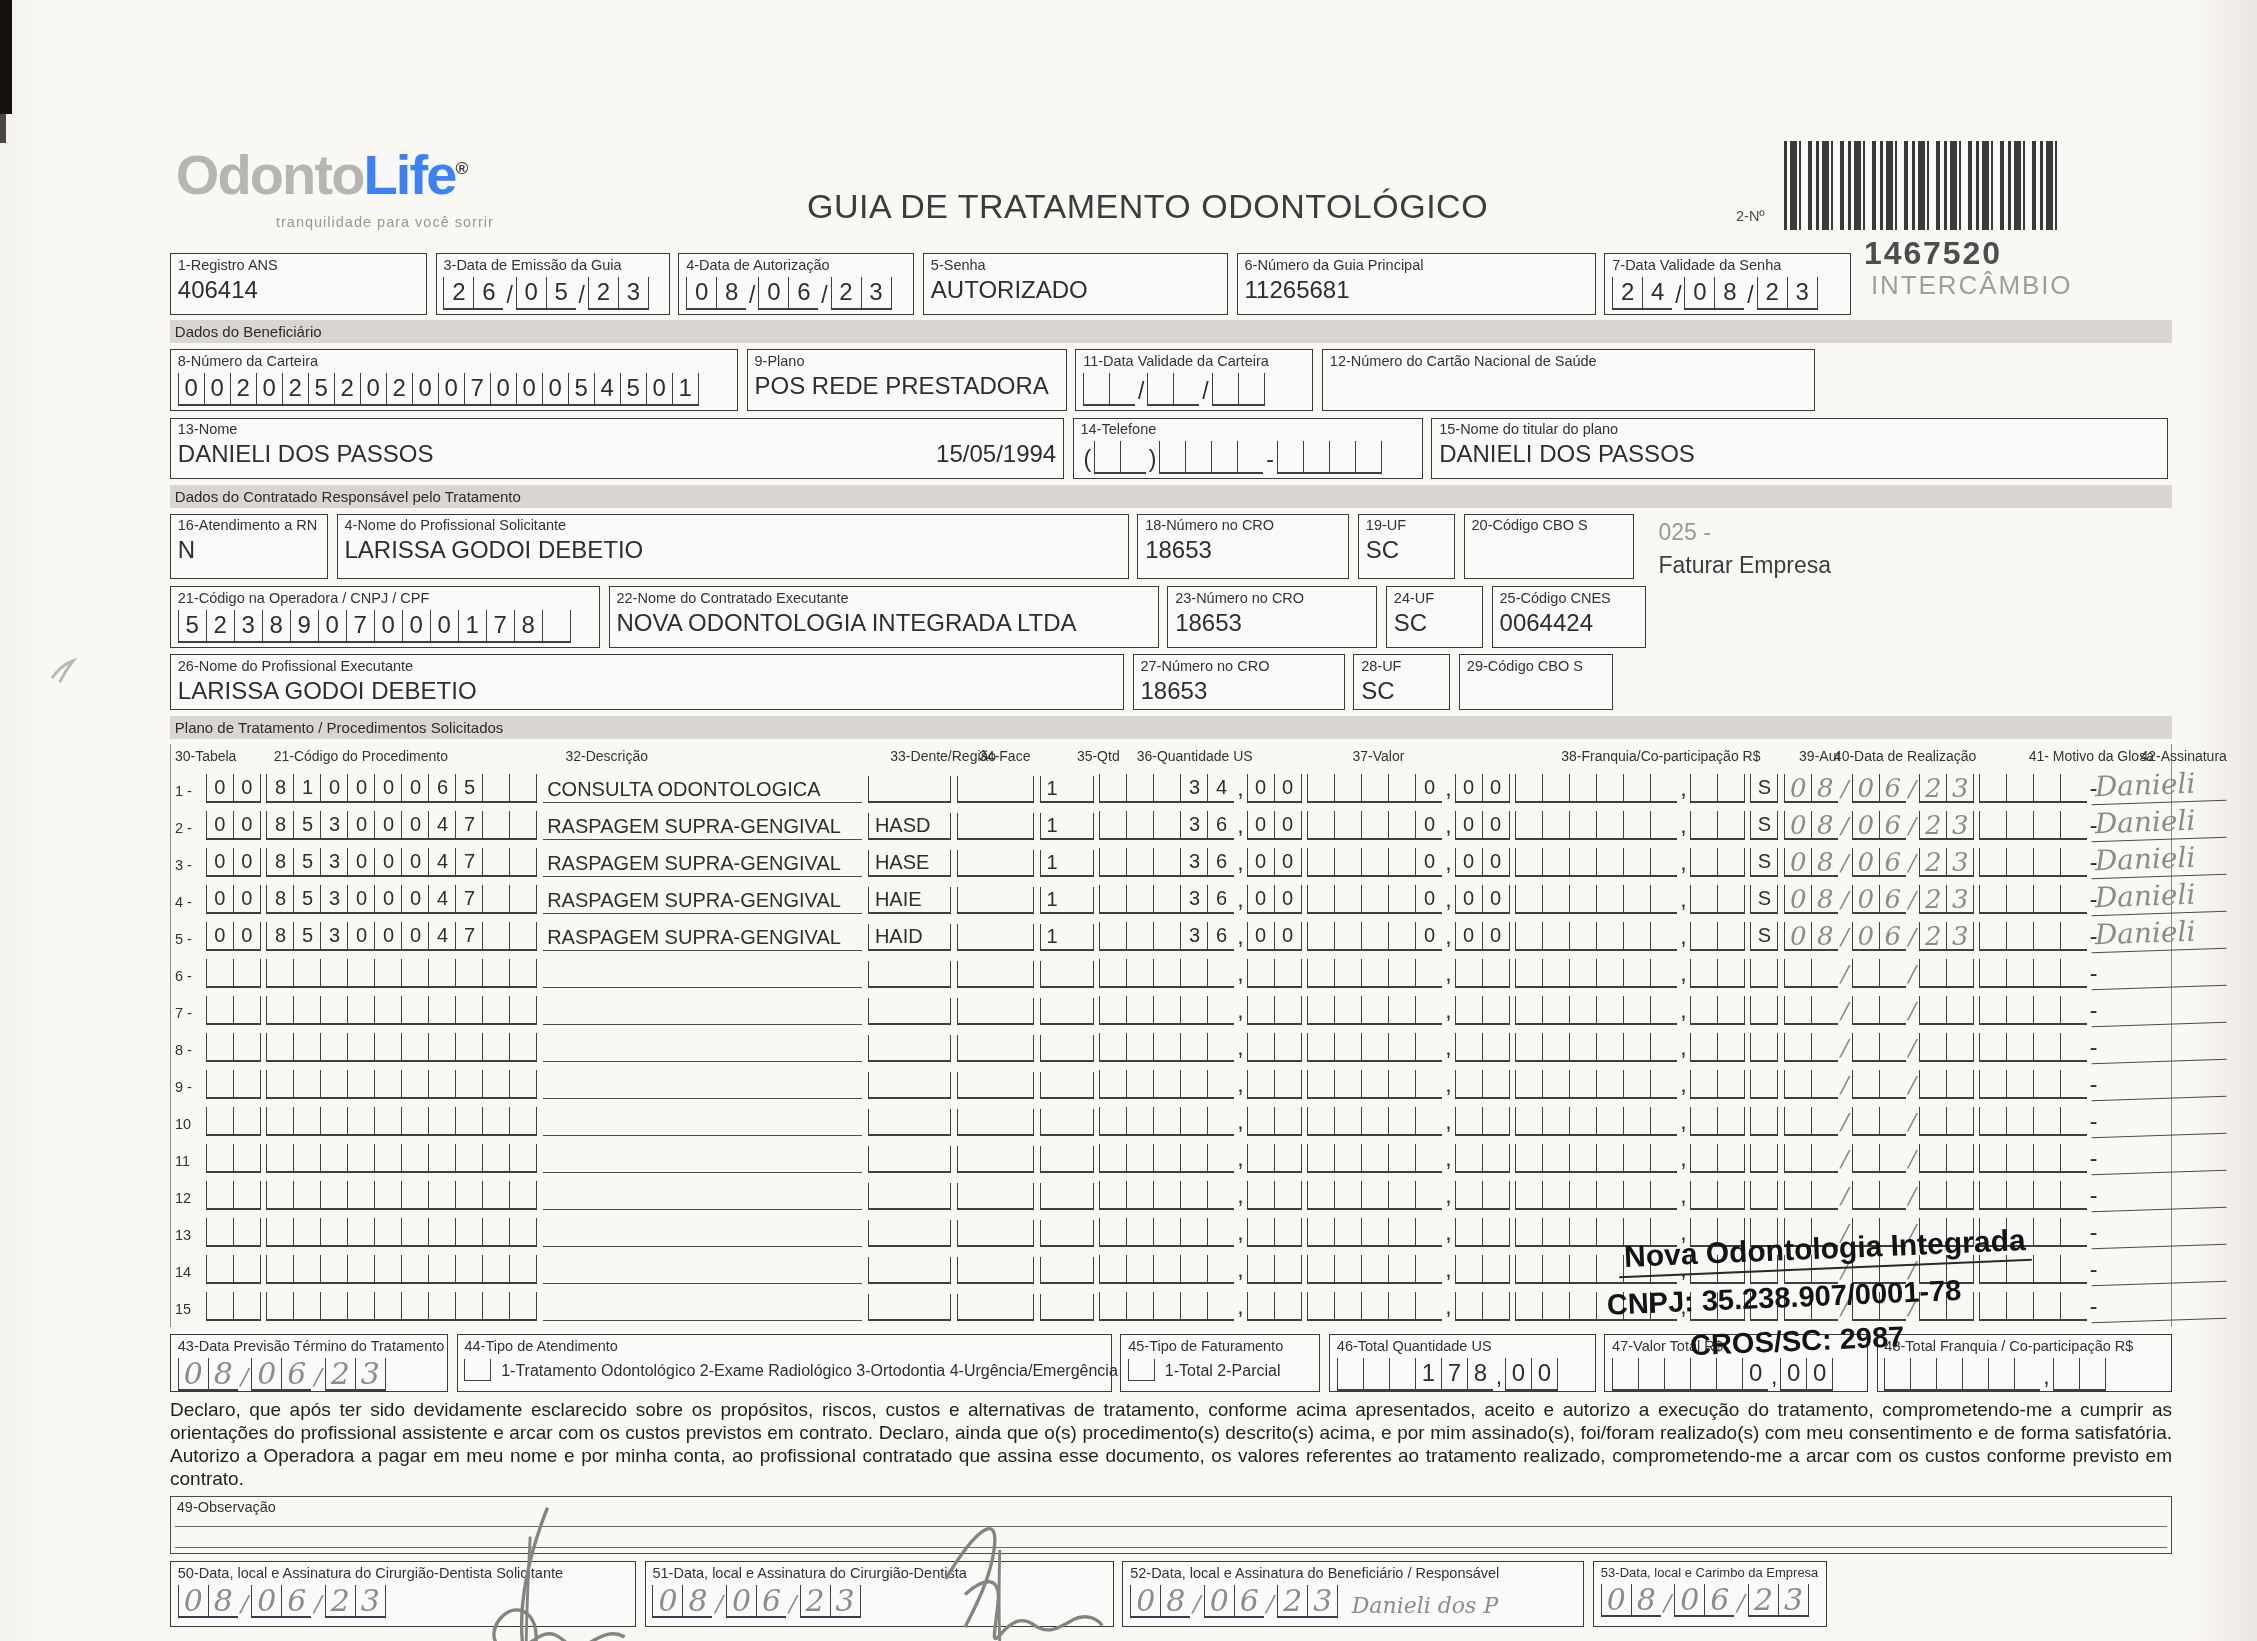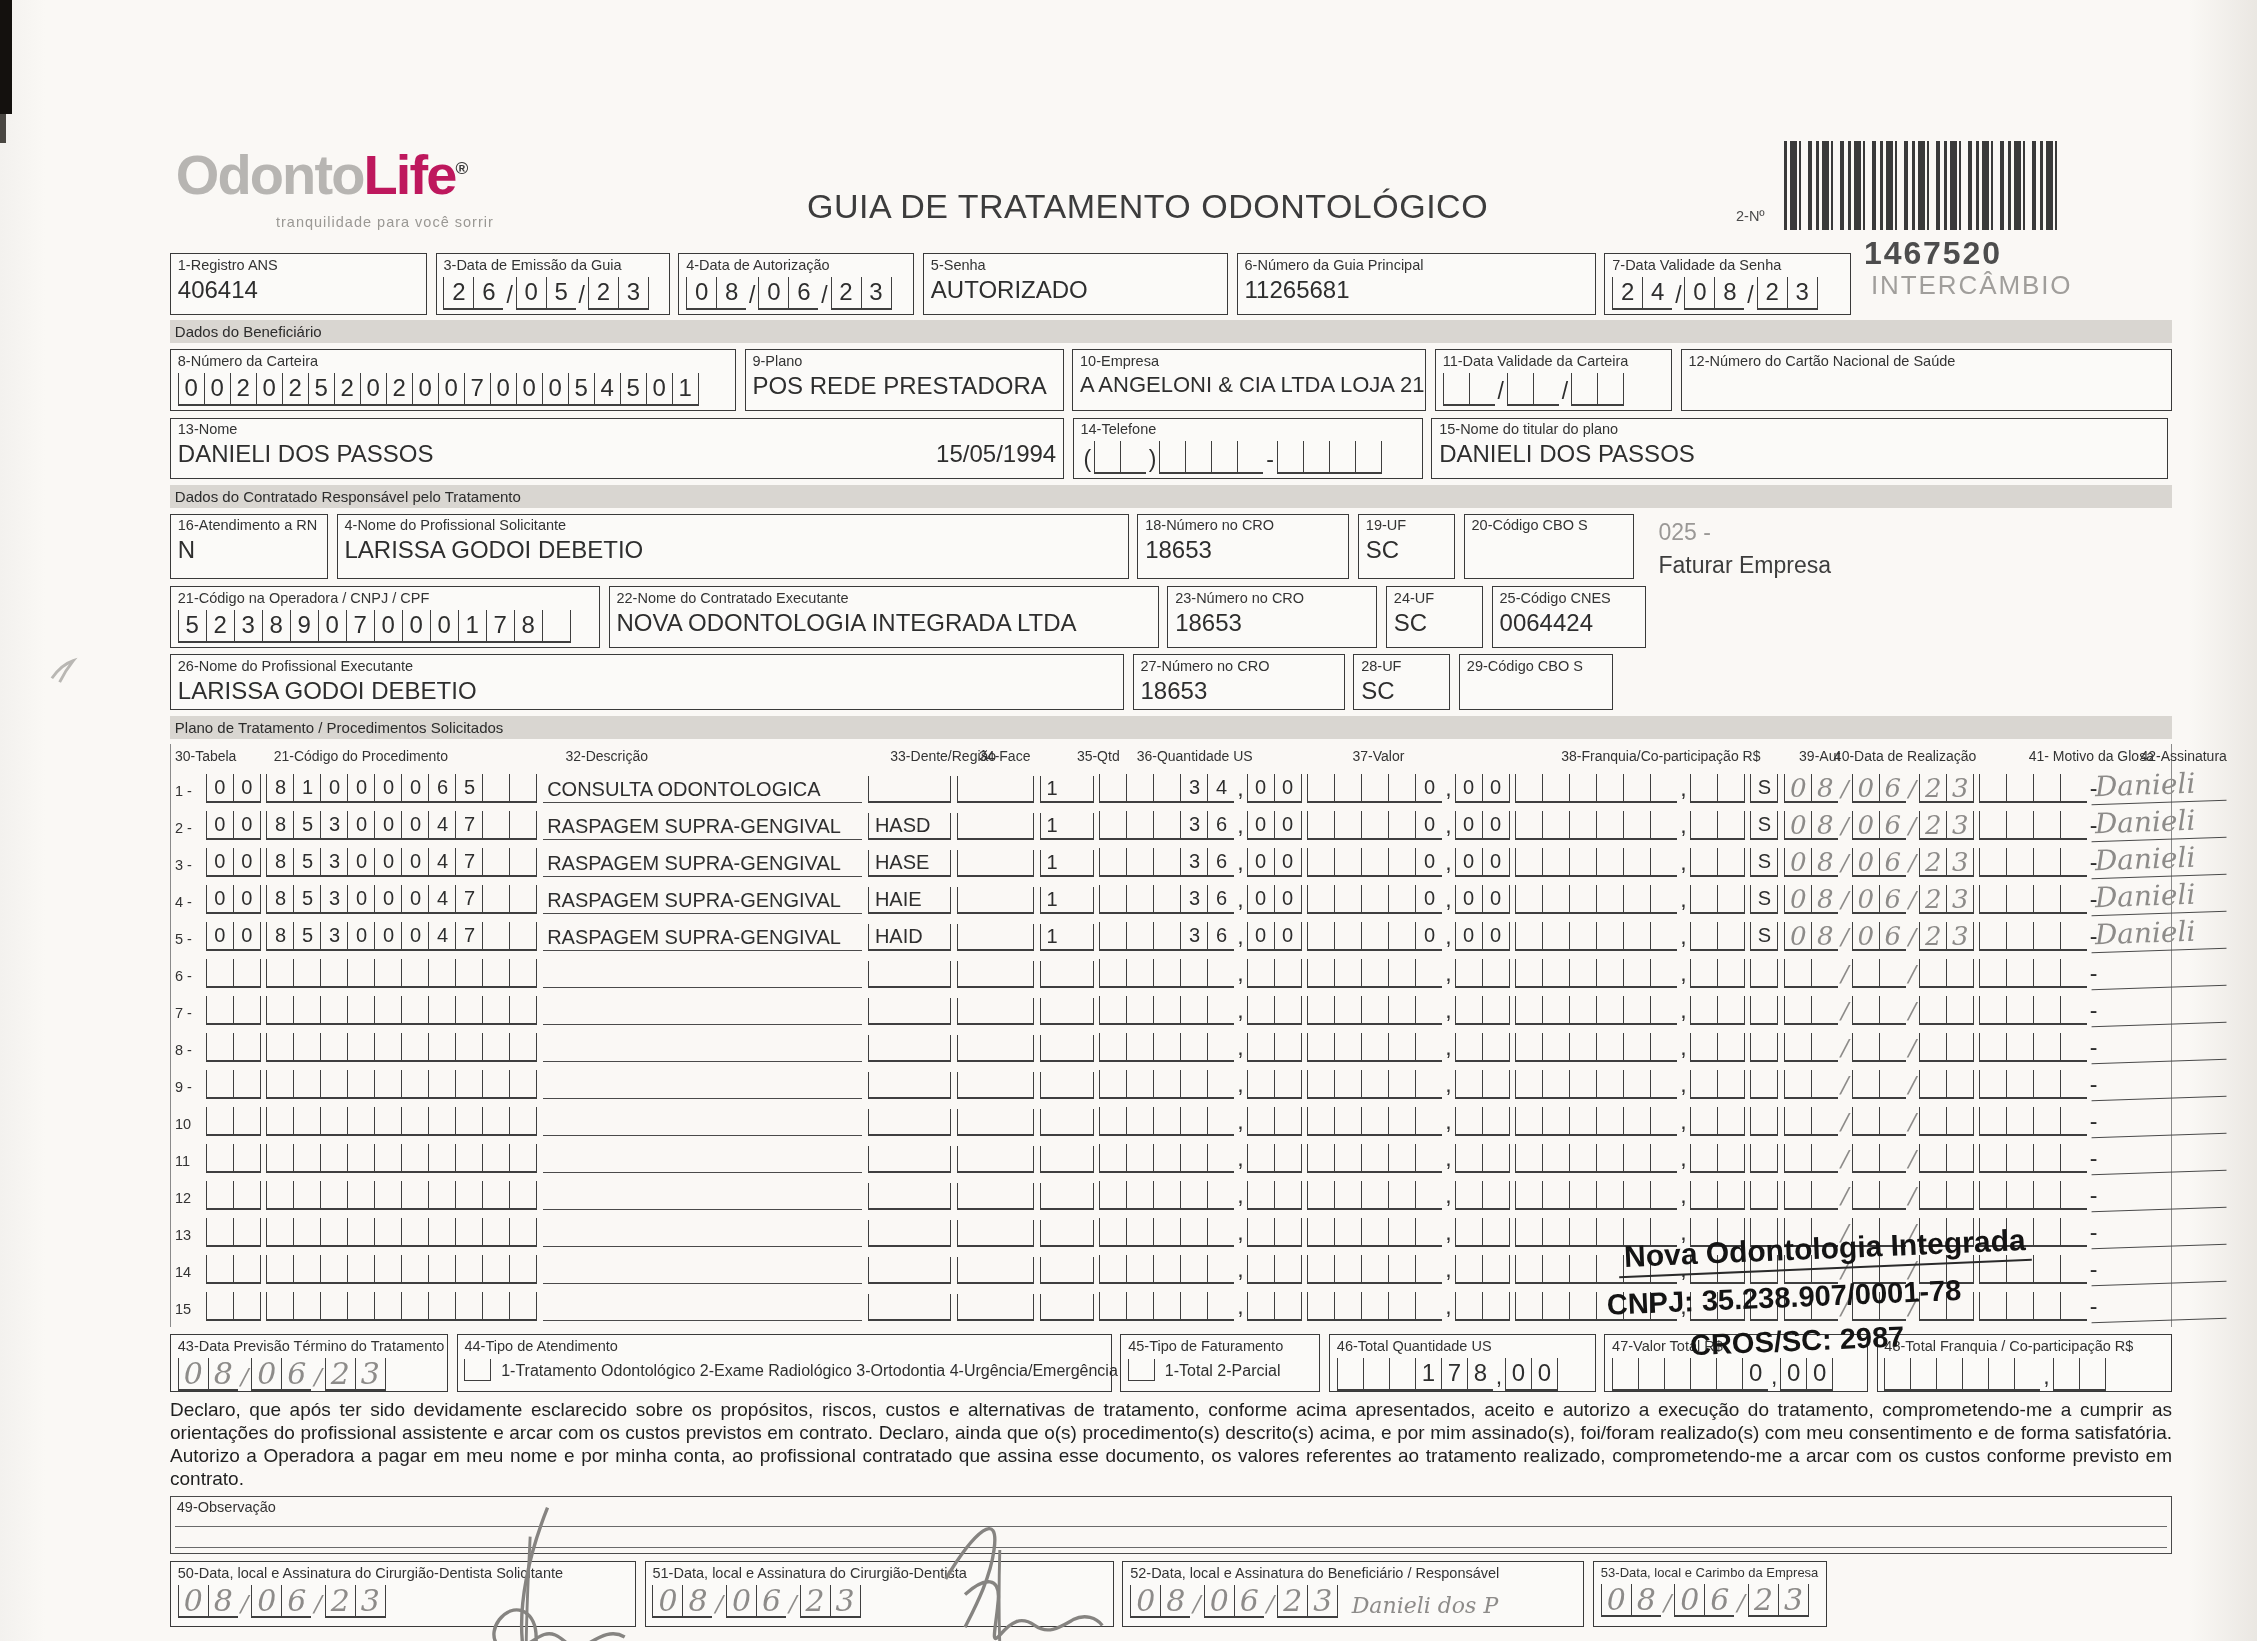--- a/index.html
+++ b/index.html
@@ -6,21 +6,21 @@
   body{width:2257px;height:1641px;position:relative;overflow:hidden;
        background:linear-gradient(90deg,#f3f1ee 0,#faf8f5 2%,#faf8f5 97%,#eae7e2 100%);
        font-family:"Liberation Sans",sans-serif;color:#2e2e2e;}
   .corner-strip{position:absolute;left:0;top:0;width:11.6px;height:114px;background:#14110e;}
   .corner-strip2{position:absolute;left:0;top:114px;width:5.8px;height:29px;background:#4a4742;}
   .content{position:absolute;left:170px;top:133px;width:2002px;}
   
   .hdr{position:relative;height:120px;}
   .logo{position:absolute;left:5.8px;top:13.5px;font-weight:bold;letter-spacing:-1.9px;font-size:56px;line-height:1;}
   .logo .gray{color:#b7b5b2;}
-  .logo .blk{color:#be185d;}
+  .logo .blk{color:#3b82f6;}
   .logo sup{font-size:17.4px;color:#3a3a3a;}
   .tagline{position:absolute;left:106px;top:81px;font-size:14.5px;color:#9a9894;letter-spacing:1px;}
   .title{position:absolute;left:637px;top:54px;font-size:34px;color:#3c3c3c;letter-spacing:0.5px;white-space:nowrap;}
   .bc-label{position:absolute;left:1566px;top:75px;font-size:14.5px;color:#4a4a4a;}
   .barcode{position:absolute;left:1614px;top:7.7px;width:274px;height:89px;
     background:repeating-linear-gradient(90deg,#3a3a3a 0 2.9px,transparent 2.9px 5.8px,#3a3a3a 5.8px 12.6px,transparent 12.6px 15.4px,#3a3a3a 15.4px 17.4px,transparent 17.4px 24px,#3a3a3a 24px 28px,transparent 28px 32px);}
   .guide-num{position:absolute;left:1694px;top:102px;font-size:32px;font-weight:bold;color:#4d4d4d;letter-spacing:1.9px;}
   .guide-type{position:absolute;left:1701px;top:137px;font-size:26px;color:#a09e9b;letter-spacing:1.9px;}
   
   .row{display:flex;gap:8.7px;align-items:stretch;}
@@ -181,24 +181,20 @@
             <span class="cell">4</span>
             <span class="cell">5</span>
             <span class="cell">0</span>
             <span class="cell">1</span>
           </div>
       </div>
       <div class="box" style="width:320px">
         <div class="lbl">9-Plano</div>
         <div class="val">POS REDE PRESTADORA</div>
       </div>
-      <div class="box" style="width:354px">
-        <div class="lbl">10-Empresa</div>
-        <div class="val" style="font-size:22px">A ANGELONI &amp; CIA LTDA  LOJA 21</div>
-      </div>
       <div class="box" style="width:238px">
         <div class="lbl">11-Data Validade da Carteira</div>
         <div class="comb c26">
             <span class="cell"></span>
             <span class="cell"></span>
             <span class="sep">/</span>
             <span class="cell"></span>
             <span class="cell"></span>
             <span class="sep">/</span>
             <span class="cell"></span>

